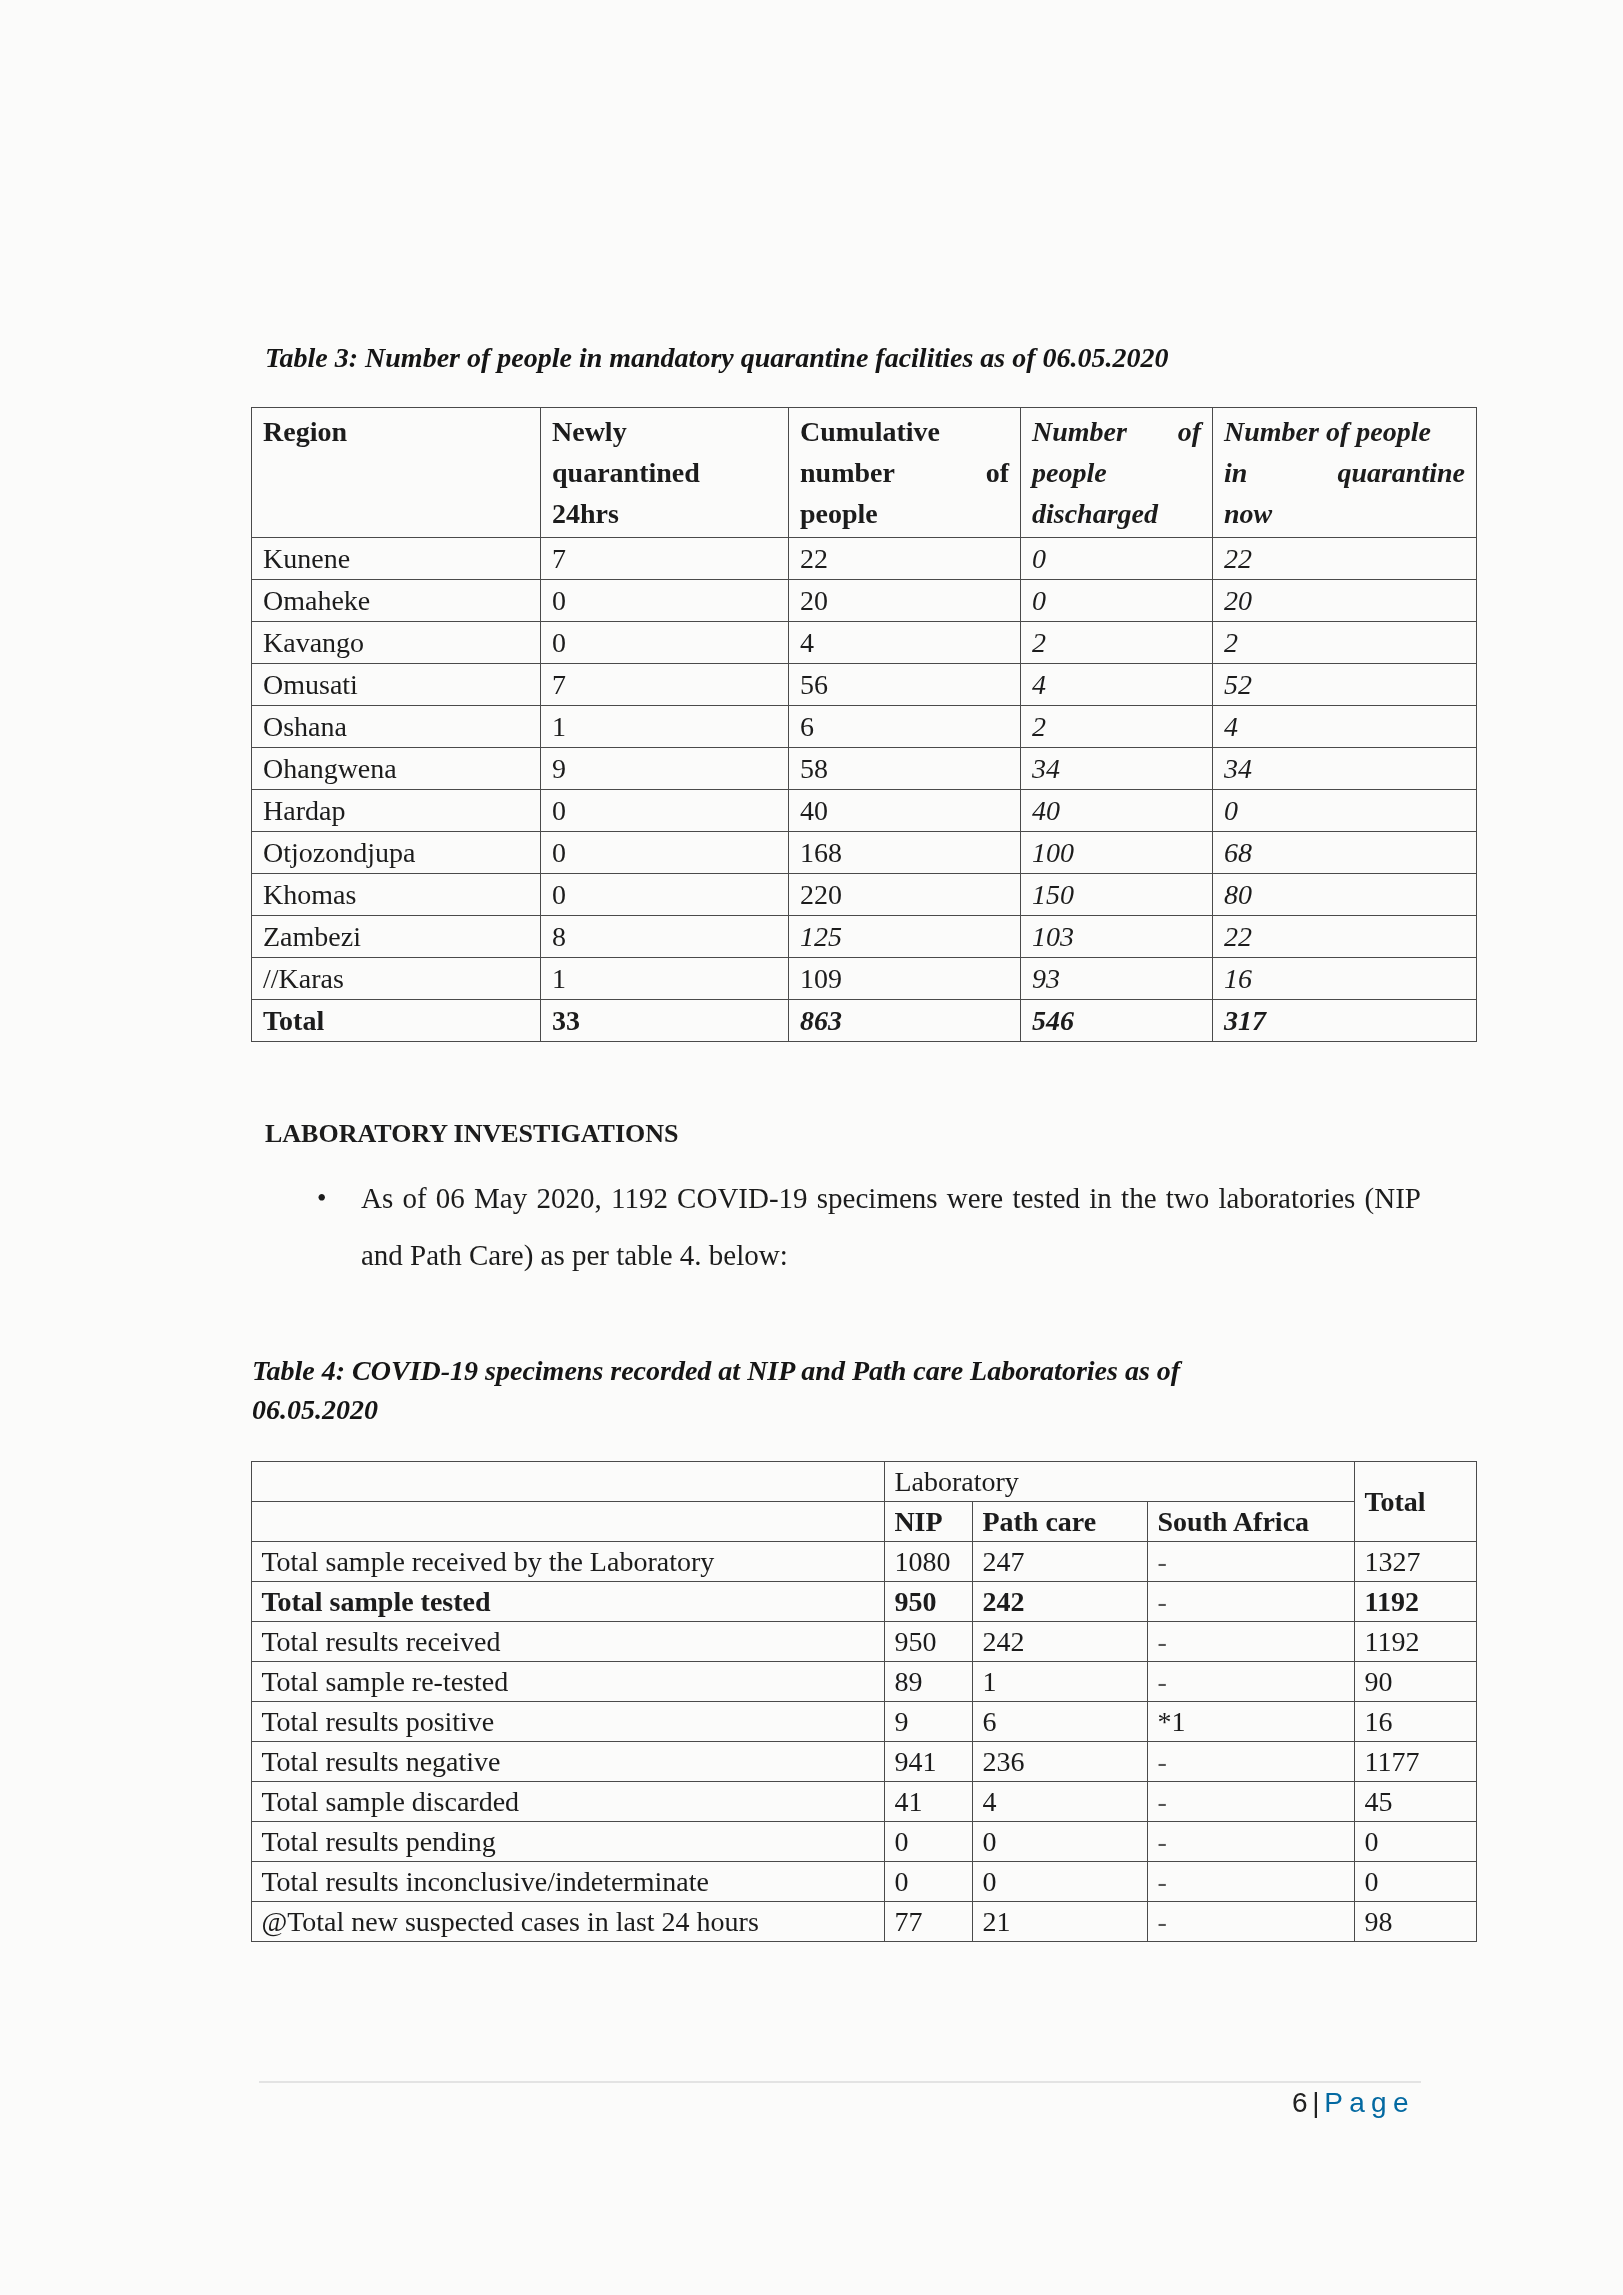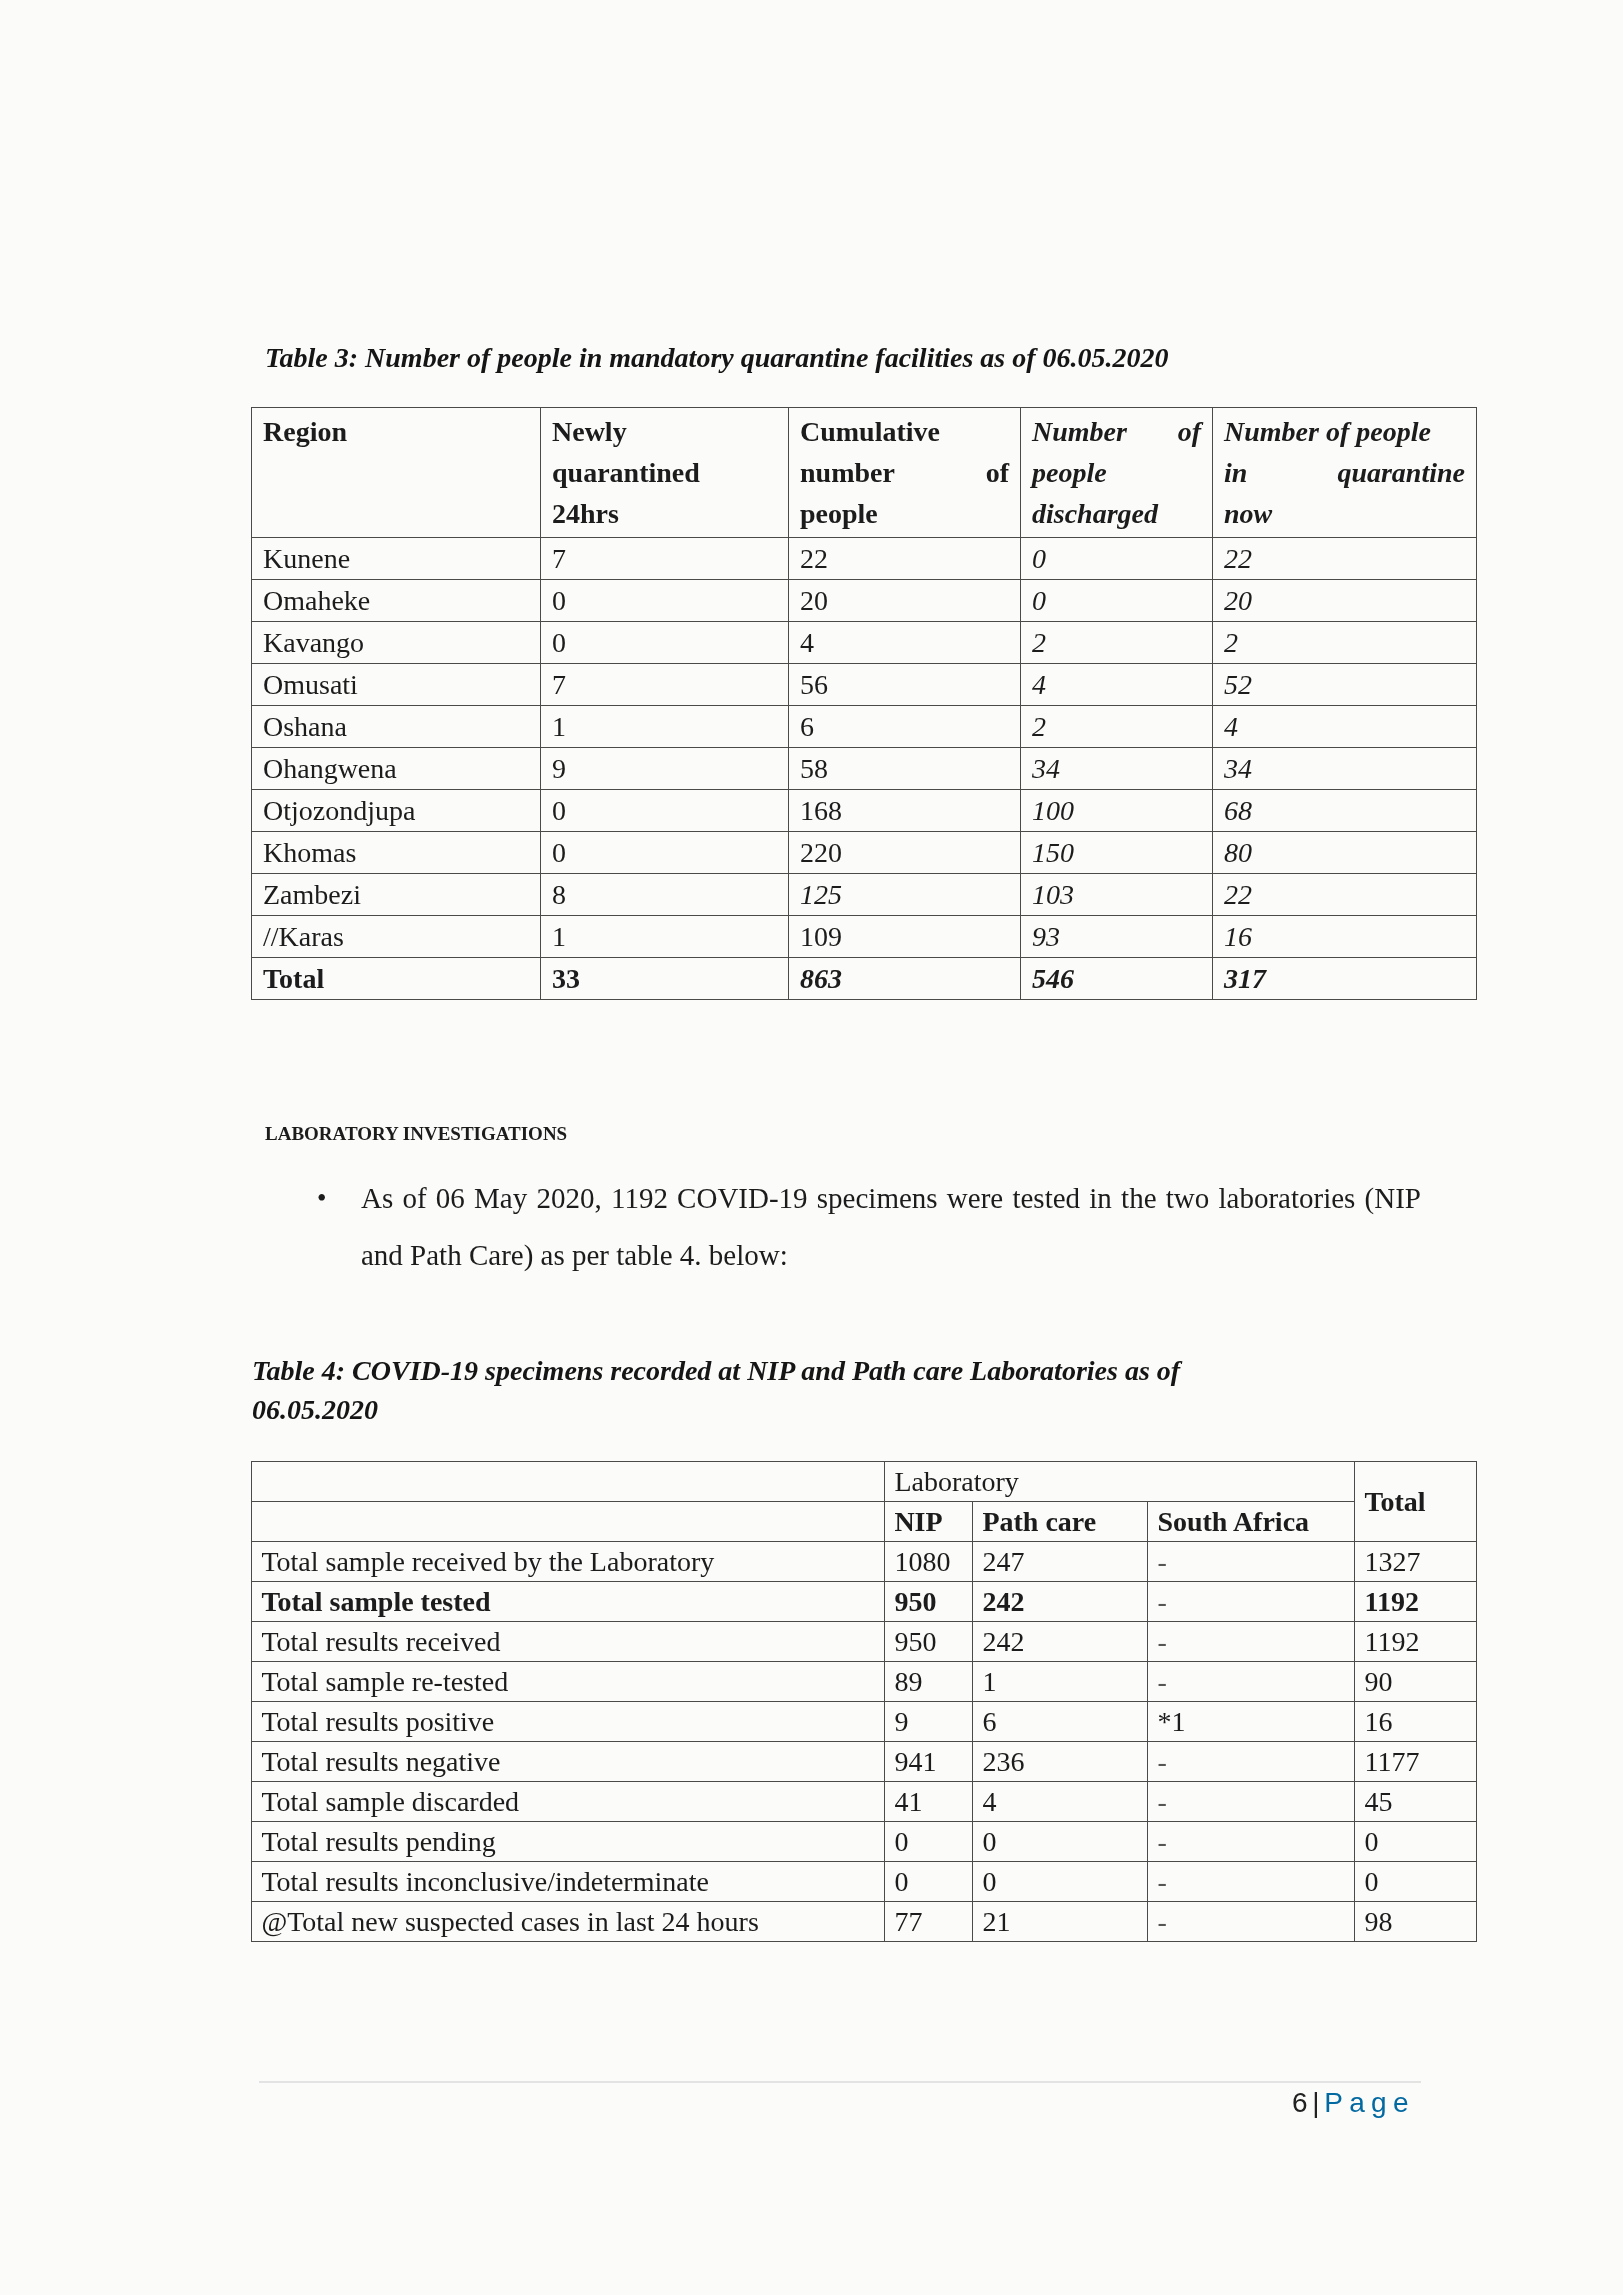--- a/index.html
+++ b/index.html
@@ -13,21 +13,21 @@
   #t3 td { height:39px; line-height:41px; }
   #t3 th { line-height:41px; padding-top:3.1px; padding-bottom:3.1px; font-weight:bold; }
   #t3 th.it { font-style:italic; }
   .hdr-just { text-align:justify; text-align-last:justify; }
   .ital { font-style:italic; }
   .bold { font-weight:bold; }
   #t4 { left:251px; top:1443px; width:1225px; }
   #t4 td, #t4 th { height:39px; line-height:39px; padding:0 9.4px; }
   #t4 td.total-h { vertical-align:middle; font-weight:bold; }
   .dash { color:#555; }
-  .heading { left:265px; top:1115px; font-weight:bold; font-size:19px; line-height:38px; }
+  .heading { left:265px; top:1115px; font-weight:bold; font-size:26px; line-height:38px; }
   .bullet-wrap { left:361px; top:1170px; width:1060px; font-size:29px; line-height:57px; text-align:justify; }
   .bullet-dot { position:absolute; left:-44px; top:0; font-size:27px; }
   .footer-line { left:259px; top:2081px; width:1162px; height:1.6px; background:#e3e3e3; }
   .page-num { left:1292px; top:2087px; font-family:"Liberation Sans", sans-serif; font-size:28px; }
   .page-num .n { color:#222; }
   .page-num .sep { color:#222; margin:0 4.7px; }
   .page-num .p { color:#0369a1; letter-spacing:6.3px; }
 </style>
 </head>
 <body>
@@ -102,20 +102,27 @@
       <td>6</td>
       <td class="ital">2</td>
       <td class="ital">4</td>
     </tr>
     <tr>
       <td>Ohangwena</td>
       <td>9</td>
       <td>58</td>
       <td class="ital">34</td>
       <td class="ital">34</td>
+    </tr>
+    <tr>
+      <td>Hardap</td>
+      <td>0</td>
+      <td>40</td>
+      <td class="ital">40</td>
+      <td class="ital">0</td>
     </tr>
     <tr>
       <td>Otjozondjupa</td>
       <td>0</td>
       <td>168</td>
       <td class="ital">100</td>
       <td class="ital">68</td>
     </tr>
     <tr>
       <td>Khomas</td>

